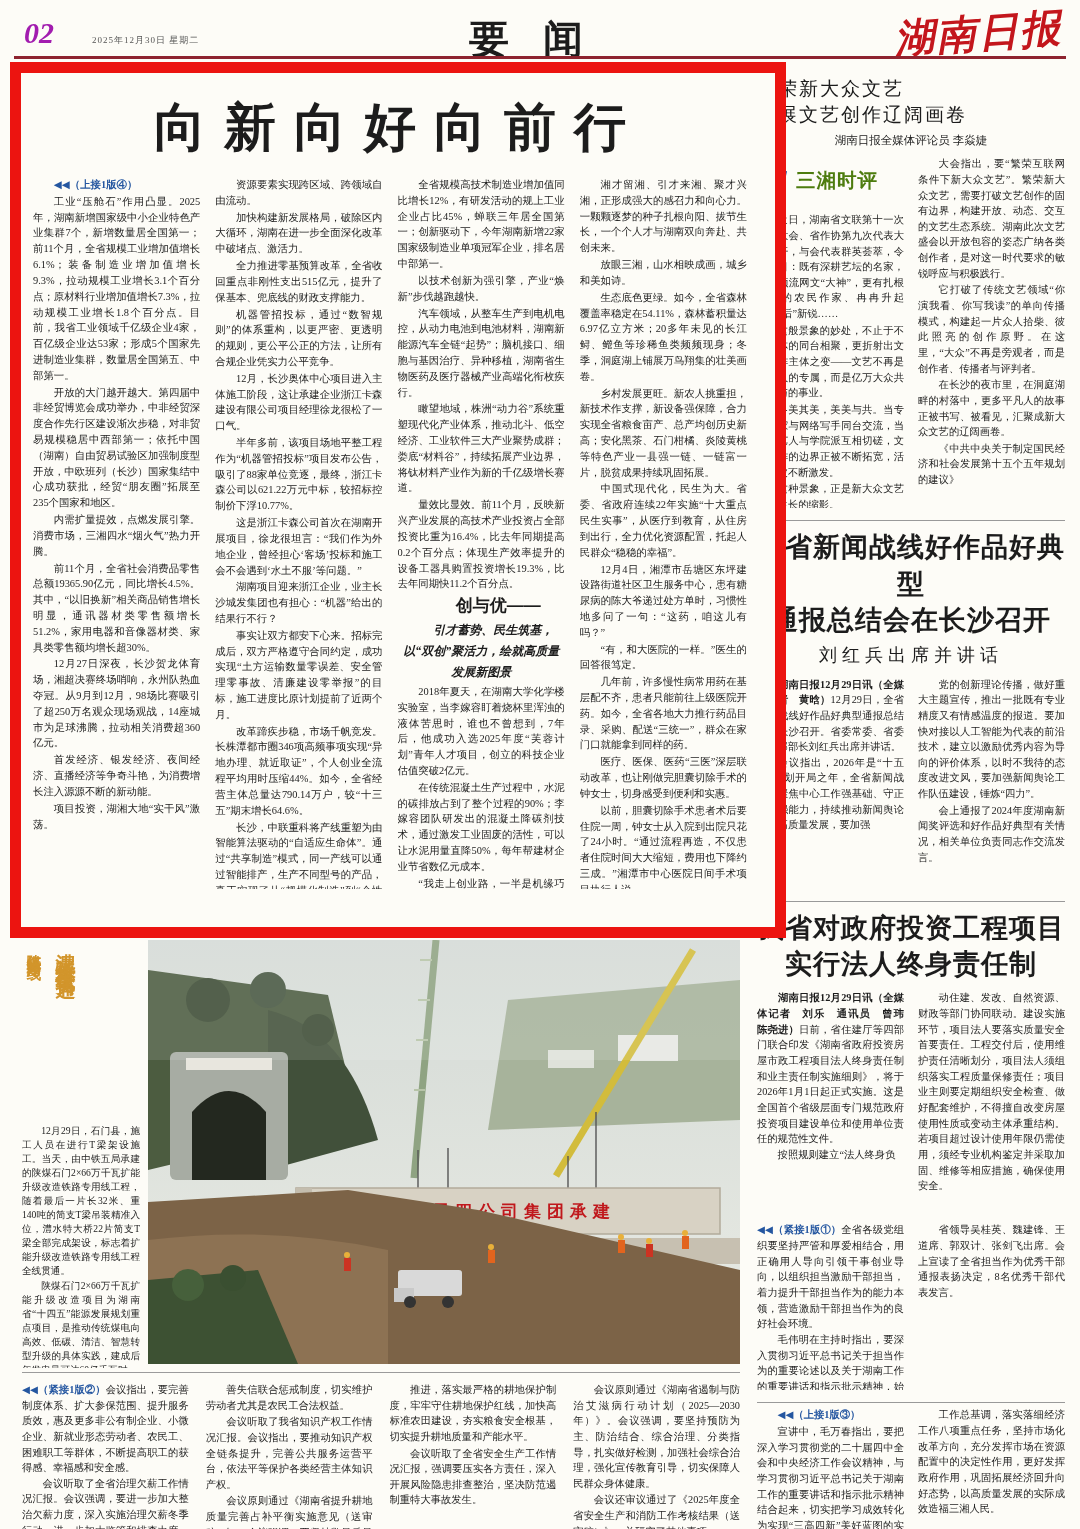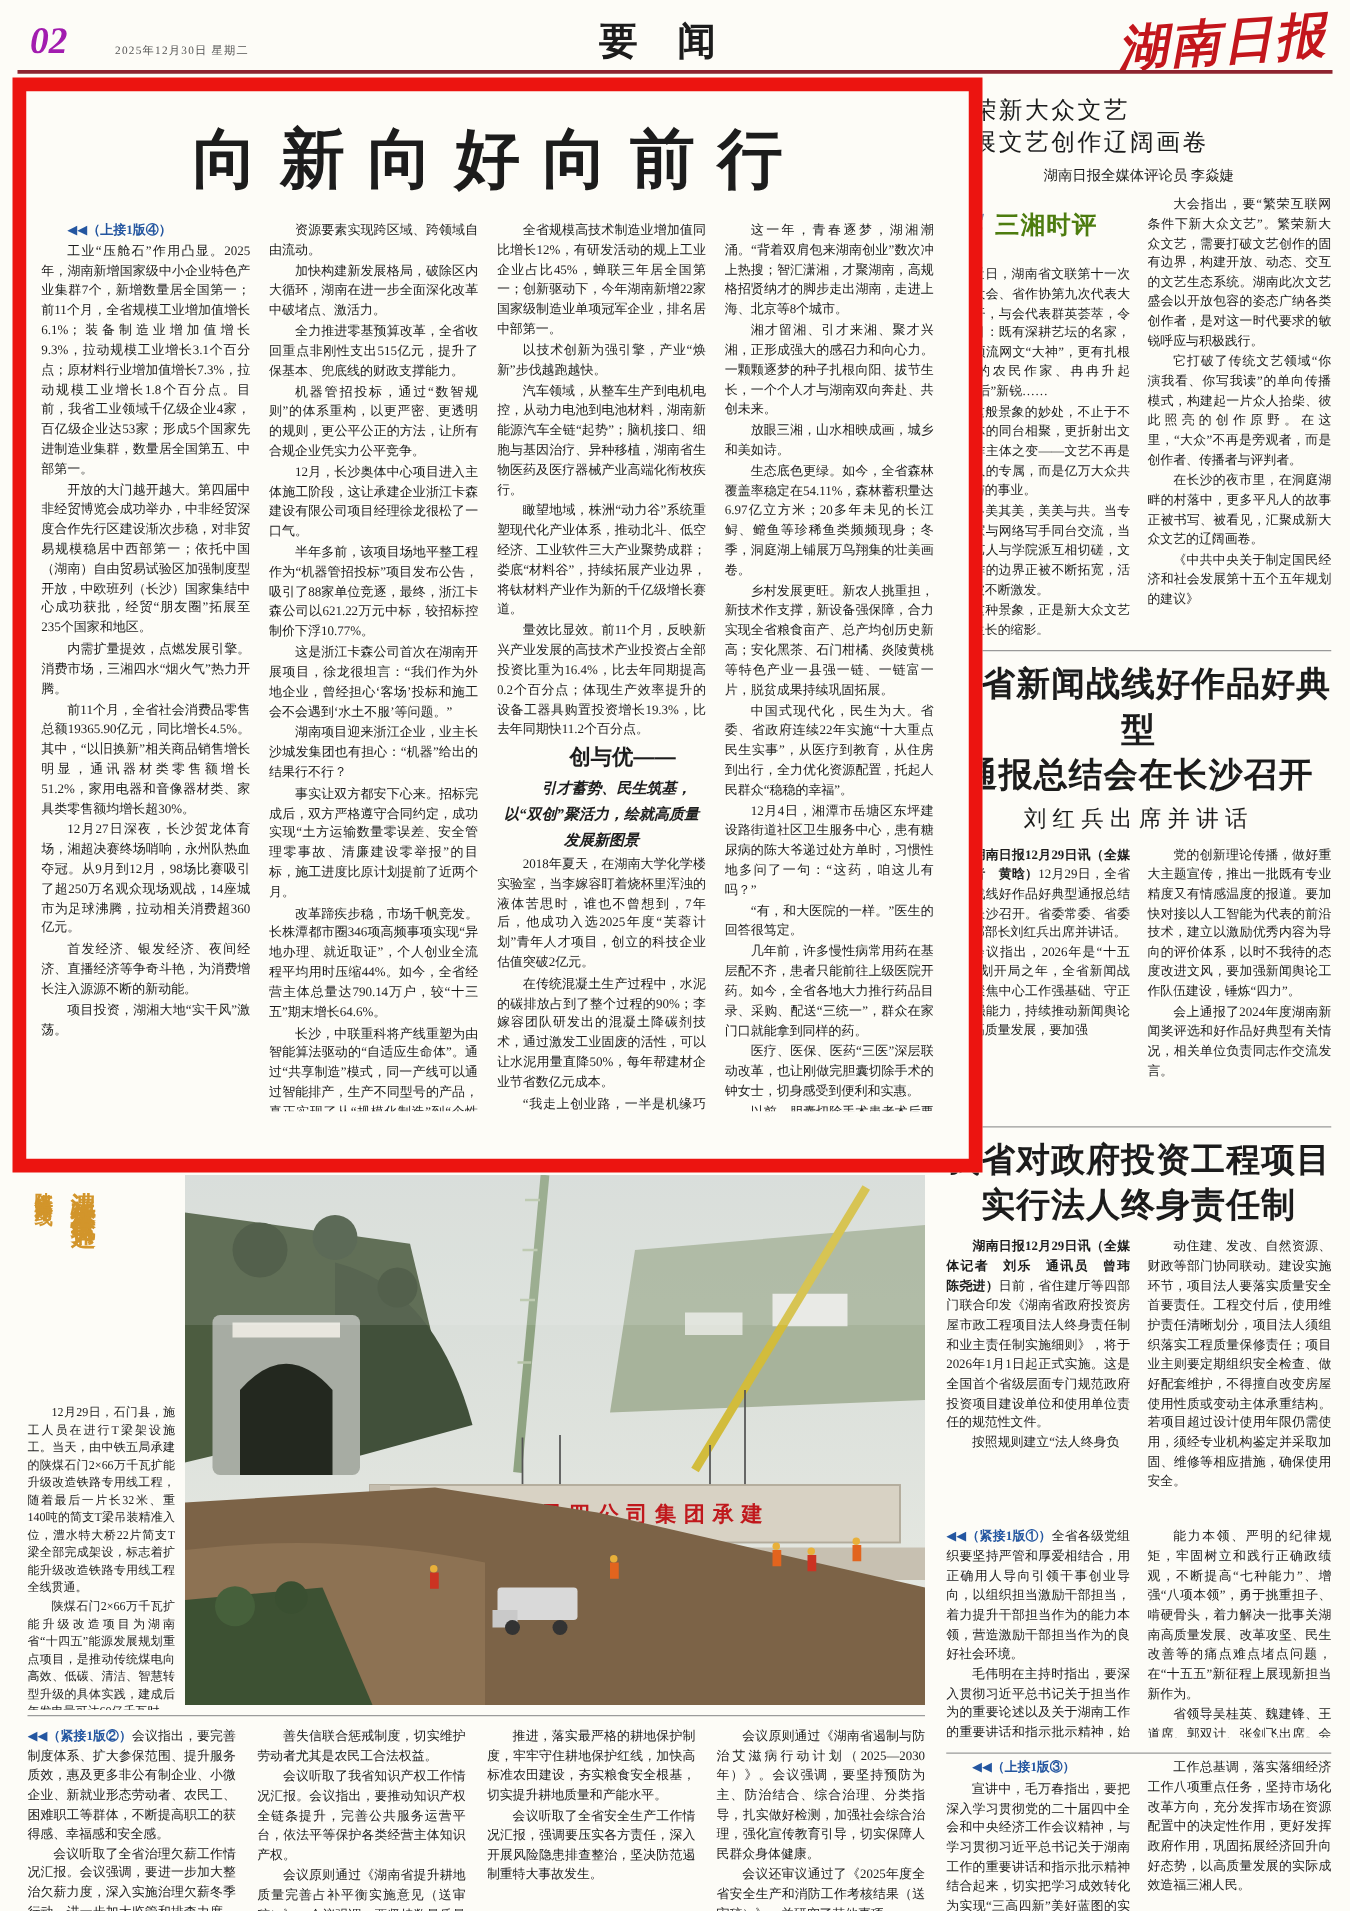--- a/index.html
+++ b/index.html
@@ -2,21 +2,21 @@
 <html><head>
 <meta charset="utf-8">
 <style>
   html,body{margin:0;padding:0;background:#e8e6df;}
   .page{position:relative;width:1080px;height:1529px;margin:0 auto;background:#fdfcf7;
         font-family:"Liberation Serif","DejaVu Serif",serif;color:#1c1c1c;overflow:hidden;}
   
   .hdr{position:absolute;left:0;top:0;width:100%;height:60px;}
   .pageno{position:absolute;left:24px;top:16px;font-size:30px;font-weight:bold;color:#a21caf;font-style:italic;}
   .hdate{position:absolute;left:92px;top:34px;font-size:9px;color:#555;letter-spacing:1px;}
-  .sect{position:absolute;left:0;right:16px;top:12px;text-align:center;font-size:31px;font-weight:900;letter-spacing:12px;}
+  .sect{position:absolute;left:0;right:16px;top:12px;text-align:center;font-size:40px;font-weight:900;letter-spacing:12px;}
   .masthead{position:absolute;right:18px;top:6px;font-size:40px;font-weight:bold;font-style:italic;
             color:#c3161c;transform:rotate(-4deg);letter-spacing:2px;font-family:"DejaVu Serif",serif;}
   .hrule{position:absolute;left:14px;top:56px;width:1052px;height:3px;background:#8e2430;}
   
   .main-box{position:absolute;left:10px;top:62px;width:714px;height:850px;border:11px solid #ec1410;
             background:#fdfcf7;padding:4px 28px 0 12px;z-index:5;}
   .main-box h1{margin:16px 0 10px 0;text-align:center;font-family:"Liberation Sans","DejaVu Sans",sans-serif;
                font-size:52px;font-weight:900;letter-spacing:18px;text-indent:18px;}
   .cols{display:flex;gap:15px;height:712px;overflow:hidden;margin-top:14px;}
   .col{flex:1;font-size:10.4px;line-height:1.52;text-align:justify;overflow:hidden;}
@@ -103,21 +103,20 @@
           <p class="para">汽车领域，从整车生产到电机电控，从动力电池到电池材料，湖南新能源汽车全链“起势”；脑机接口、细胞与基因治疗、异种移植，湖南省生物医药及医疗器械产业高端化衔枚疾行。</p>
           <p class="para">瞰望地域，株洲“动力谷”系统重塑现代化产业体系，推动北斗、低空经济、工业软件三大产业聚势成群；娄底“材料谷”，持续拓展产业边界，将钛材料产业作为新的千亿级增长赛道。</p>
           <p class="para">量效比显效。前11个月，反映新兴产业发展的高技术产业投资占全部投资比重为16.4%，比去年同期提高0.2个百分点；体现生产效率提升的设备工器具购置投资增长19.3%，比去年同期快11.2个百分点。</p>
           <p class="para subhead">创与优——</p>
           <p class="para subtitle">引才蓄势、民生筑基，以“双创”聚活力，绘就高质量发展新图景</p>
           <p class="para">2018年夏天，在湖南大学化学楼实验室，当李嫁容盯着烧杯里浑浊的液体苦思时，谁也不曾想到，7年后，他成功入选2025年度“芙蓉计划”青年人才项目，创立的科技企业估值突破2亿元。</p>
           <p class="para">在传统混凝土生产过程中，水泥的碳排放占到了整个过程的90%；李嫁容团队研发出的混凝土降碳剂技术，通过激发工业固废的活性，可以让水泥用量直降50%，每年帮建材企业节省数亿元成本。</p>
           <p class="para">“我走上创业路，一半是机缘巧合，一半是顺势而为。”李嫁容说，创业初期的艰难远超想象，一度面临资金链断裂危机。为了将技术从实验室推向市场，他们三班倒连轴转，半年内进行了数十次工业化试验，最终成功实现了技术产业化。</p>
         </div>
       <div class="col">
-          <p class="para">这一年，青春逐梦，湖湘潮涌。“背着双肩包来湖南创业”数次冲上热搜；智汇潇湘，才聚湖南，高规格招贤纳才的脚步走出湖南，走进上海、北京等8个城市。</p>
           <p class="para">湘才留湘、引才来湘、聚才兴湘，正形成强大的感召力和向心力。一颗颗逐梦的种子扎根向阳、拔节生长，一个个人才与湖南双向奔赴、共创未来。</p>
           <p class="para">放眼三湘，山水相映成画，城乡和美如诗。</p>
           <p class="para">生态底色更绿。如今，全省森林覆盖率稳定在54.11%，森林蓄积量达6.97亿立方米；20多年未见的长江鲟、鳤鱼等珍稀鱼类频频现身；冬季，洞庭湖上铺展万鸟翔集的壮美画卷。</p>
           <p class="para">乡村发展更旺。新农人挑重担，新技术作支撑，新设备强保障，合力实现全省粮食亩产、总产均创历史新高；安化黑茶、石门柑橘、炎陵黄桃等特色产业一县强一链、一链富一片，脱贫成果持续巩固拓展。</p>
           <p class="para">中国式现代化，民生为大。省委、省政府连续22年实施“十大重点民生实事”，从医疗到教育，从住房到出行，全力优化资源配置，托起人民群众“稳稳的幸福”。</p>
           <p class="para">12月4日，湘潭市岳塘区东坪建设路街道社区卫生服务中心，患有糖尿病的陈大爷递过处方单时，习惯性地多问了一句：“这药，咱这儿有吗？”</p>
           <p class="para">“有，和大医院的一样。”医生的回答很笃定。</p>
           <p class="para">几年前，许多慢性病常用药在基层配不齐，患者只能前往上级医院开药。如今，全省各地大力推行药品目录、采购、配送“三统一”，群众在家门口就能拿到同样的药。</p>
           <p class="para">医疗、医保、医药“三医”深层联动改革，也让刚做完胆囊切除手术的钟女士，切身感受到便利和实惠。</p>
           <p class="para">以前，胆囊切除手术患者术后要住院一周，钟女士从入院到出院只花了24小时。“通过流程再造，不仅患者住院时间大大缩短，费用也下降约三成。”湘潭市中心医院日间手术项目执行人说。</p>
@@ -188,21 +187,20 @@
         <div class="r-col"><span class="para boldlead">　　湖南日报12月29日讯（全媒体记者　刘乐　通讯员　曾玮　陈尧进）</span><span class="para cont">日前，省住建厅等四部门联合印发《湖南省政府投资房屋市政工程项目法人终身责任制和业主责任制实施细则》，将于2026年1月1日起正式实施。这是全国首个省级层面专门规范政府投资项目建设单位和使用单位责任的规范性文件。</span><p class="para">按照规则建立“法人终身负</p></div>
         <div class="r-col">
             <p class="para">动住建、发改、自然资源、财政等部门协同联动。建设实施环节，项目法人要落实质量安全首要责任。工程交付后，使用维护责任清晰划分，项目法人须组织落实工程质量保修责任；项目业主则要定期组织安全检查、做好配套维护，不得擅自改变房屋使用性质或变动主体承重结构。若项目超过设计使用年限仍需使用，须经专业机构鉴定并采取加固、维修等相应措施，确保使用安全。</p>
           </div>
       </div>
     </article>
 
     <div class="r-cols h-c1" style="margin-top:14px;">
       <div class="r-col"><span class="para mark">◀◀（紧接1版①）</span><span class="para cont">全省各级党组织要坚持严管和厚爱相结合，用正确用人导向引领干事创业导向，以组织担当激励干部担当，着力提升干部担当作为的能力本领，营造激励干部担当作为的良好社会环境。</span><p class="para">毛伟明在主持时指出，要深入贯彻习近平总书记关于担当作为的重要论述以及关于湖南工作的重要讲话和指示批示精神，始终保持坚定的政治自觉、强烈的担当劲头、过硬的</p></div>
       <div class="r-col">
-          <p class="para">能力本领、严明的纪律规矩，牢固树立和践行正确政绩观，不断提高“七种能力”、增强“八项本领”，勇于挑重担子、啃硬骨头，着力解决一批事关湖南高质量发展、改革攻坚、民生改善等的痛点难点堵点问题，在“十五五”新征程上展现新担当新作为。</p>
           <p class="para">省领导吴桂英、魏建锋、王道席、郭双计、张剑飞出席。会上宣读了全省担当作为优秀干部通报表扬决定，8名优秀干部代表发言。</p>
         </div>
     </div>
 
     <hr class="r-div">
 
     <div class="r-cols h-c2">
       <div class="r-col">
           <p class="para markline">◀◀（上接1版③）</p>
           <p class="para">宣讲中，毛万春指出，要把深入学习贯彻党的二十届四中全会和中央经济工作会议精神，与学习贯彻习近平总书记关于湖南工作的重要讲话和指示批示精神结合起来，切实把学习成效转化为实现“三高四新”美好蓝图的实际行动，要准确把握“稳”</p>

